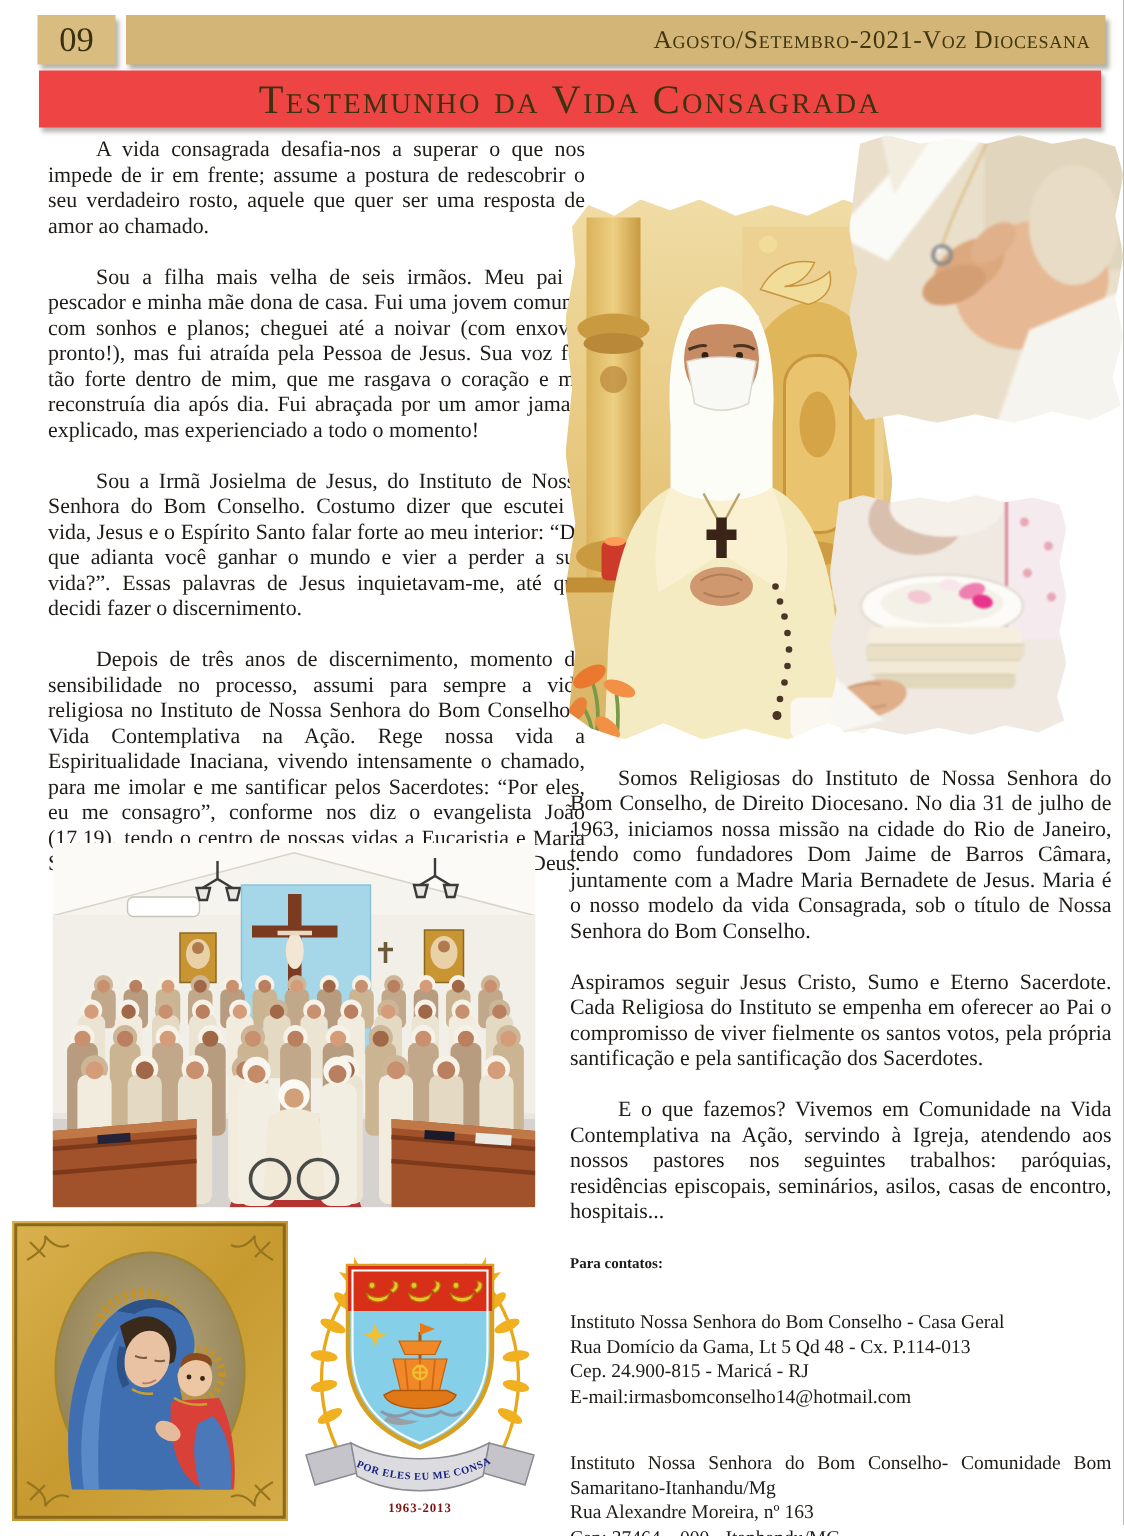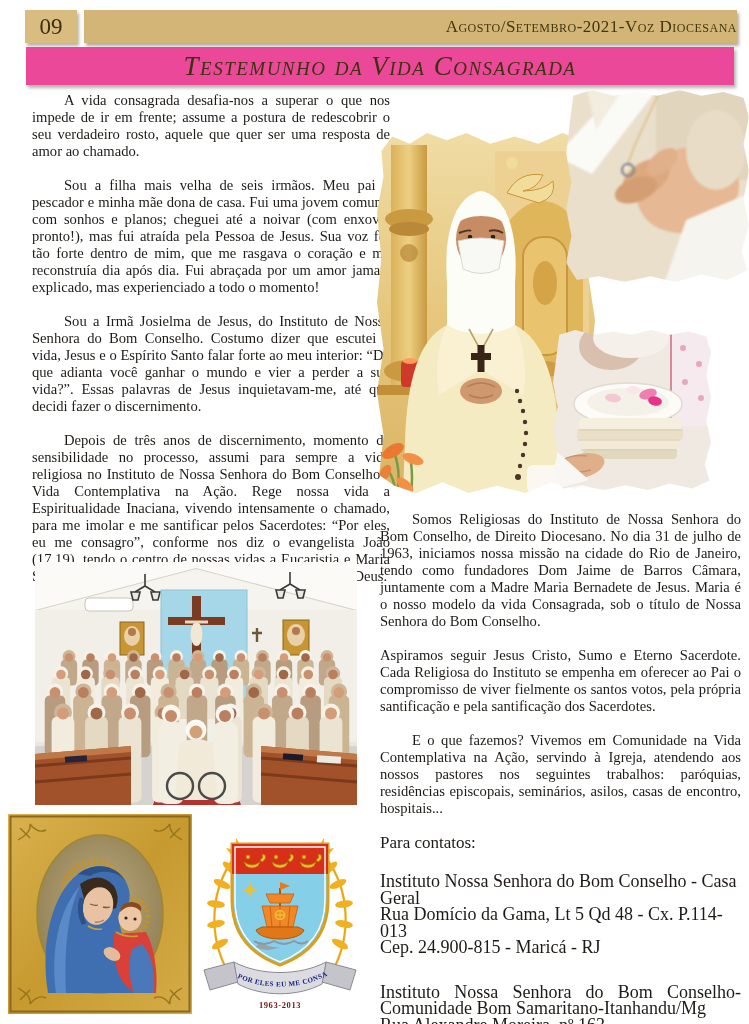--- a/index.html
+++ b/index.html
@@ -12,42 +12,41 @@
   
   .band{background:#d2b577;box-shadow:2px 3px 3px rgba(110,105,95,.55);}
   .page-number{
     left:25px;top:10px;width:52px;height:33px;background:#d8bc80;
     display:flex;align-items:center;justify-content:center;
     font-size:23px;color:#3a3010;box-shadow:2px 3px 3px rgba(110,105,95,.5);
   }
   .edition-bar{
     left:84px;top:10px;width:653px;height:33px;
     display:flex;align-items:center;justify-content:flex-end;
-    box-sizing:border-box;
+    padding-right:10px;box-sizing:border-box;
   }
   .edition-text{
     font-variant:small-caps;font-size:17px;letter-spacing:.5px;color:#42360f;
   }
   .title-bar{
-    left:26px;top:47px;width:708px;height:38px;background:#ec4899;
+    left:26px;top:47px;width:708px;height:38px;background:#ef4444;
     display:flex;align-items:center;justify-content:center;
     box-shadow:2px 3px 3px rgba(110,105,95,.5);
-    font-style:italic;
   }
   .title-text{
     font-variant:small-caps;font-size:27px;letter-spacing:1.5px;color:#3d320f;
   }
   
   .col{font-size:14.6px;line-height:17px;text-align:justify;}
   .col p{margin:0 0 17px 0;text-indent:32px;}
   .col p.no-indent{text-indent:0;}
   .left-col{left:32px;top:92px;width:358px;}
   .right-col{left:380px;top:511px;width:361px;}
-  .contacts-heading{margin:22px 0 0 0;font-size:17px;text-align:left;}
-  .contact-block{margin-top:22px;font-size:18px;line-height:16.5px;text-align:left;}
+  .contacts-heading{margin:22px 0 0 0;font-size:10px;text-align:left;font-weight:bold;}
+  .contact-block{margin-top:22px;font-size:13px;line-height:16.5px;text-align:left;}
   .contact-block div{margin:0;}
   .contact-block.second{margin-top:14px;}
   .contact-block.second .wrapline{text-align:justify;margin-top:28px;}
   
   .photo{overflow:hidden;}
   .photo svg{display:block;width:100%;height:100%;}
   .soft{filter:blur(.4px) saturate(1.02);}
   .torn-a{clip-path:polygon(2% 5%,7% 1%,15% 3%,23% 0%,32% 2%,41% 0%,52% 3%,63% 1%,74% 3%,85% 0%,94% 2%,100% 7%,98% 16%,100% 28%,97% 40%,100% 52%,98% 64%,100% 77%,97% 88%,99% 96%,91% 99%,80% 97%,68% 100%,55% 98%,42% 100%,30% 97%,18% 100%,8% 98%,1% 95%,3% 84%,0% 72%,3% 60%,0% 47%,2% 35%,0% 22%,3% 12%);}
   .torn-b{clip-path:polygon(4% 3%,14% 0%,26% 3%,38% 1%,50% 3%,62% 0%,74% 3%,86% 1%,97% 4%,100% 14%,97% 28%,100% 42%,97% 57%,100% 70%,96% 84%,99% 94%,88% 99%,74% 96%,60% 100%,46% 97%,32% 100%,18% 97%,6% 99%,0% 90%,3% 76%,0% 62%,3% 48%,0% 33%,2% 18%);}
   .nun-photo{left:377px;top:133px;width:218px;height:360px;}
@@ -207,20 +206,21 @@
 
   <div class="abs col right-col">
     <p>Somos Religiosas do Instituto de Nossa Senhora do Bom Conselho, de Direito Diocesano. No dia 31 de julho de 1963, iniciamos nossa missão na cidade do Rio de Janeiro, tendo como fundadores Dom Jaime de Barros Câmara, juntamente com a Madre Maria Bernadete de Jesus. Maria é o nosso modelo da vida Consagrada, sob o título de Nossa Senhora do Bom Conselho.</p>
     <p class="no-indent">Aspiramos seguir Jesus Cristo, Sumo e Eterno Sacerdote. Cada Religiosa do Instituto se empenha em oferecer ao Pai o compromisso de viver fielmente os santos votos, pela própria santificação e pela santificação dos Sacerdotes.</p>
     <p>E o que fazemos? Vivemos em Comunidade na Vida Contemplativa na Ação, servindo à Igreja, atendendo aos nossos pastores nos seguintes trabalhos: paróquias, residências episcopais, seminários, asilos, casas de encontro, hospitais...</p>
     <p class="contacts-heading no-indent">Para contatos:</p>
     <div class="contact-block">
       <div>Instituto Nossa Senhora do Bom Conselho - Casa Geral</div>
       <div>Rua Domício da Gama, Lt 5 Qd 48 - Cx. P.114-013</div>
       <div>Cep. 24.900-815 - Maricá - RJ</div>
+      <div>E-mail:irmasbomconselho14@hotmail.com</div>
     </div>
     <div class="contact-block second">
       <div class="wrapline">Instituto Nossa Senhora do Bom Conselho- Comunidade Bom Samaritano-Itanhandu/Mg</div>
       <div>Rua Alexandre Moreira, nº 163</div>
       <div>Cep: 37464—000 - Itanhandu/MG</div>
 
     </div>
 
   </div>
 

